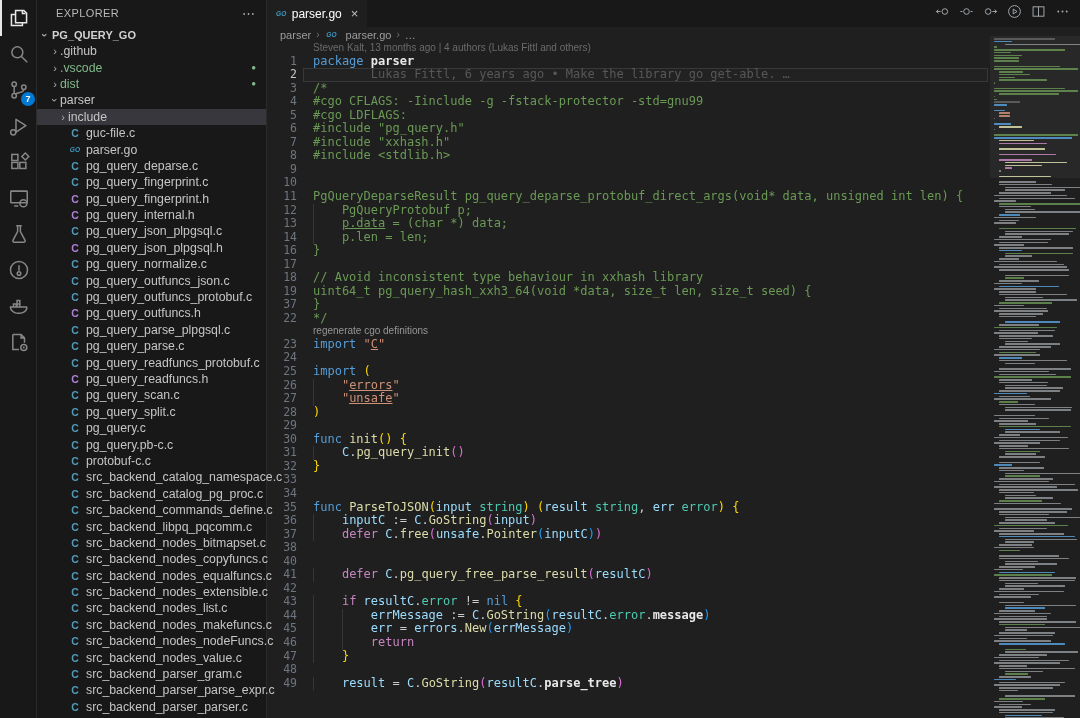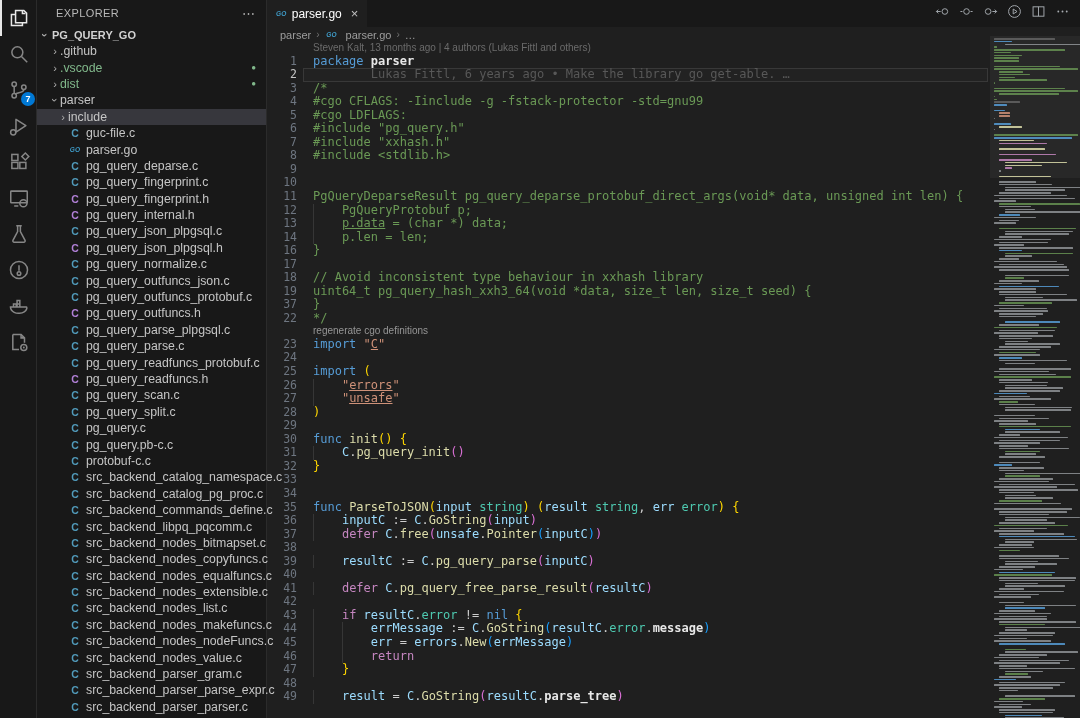--- a/index.html
+++ b/index.html
@@ -440,21 +440,20 @@
       <div class="crow"><span class="ln">29</span><span class="cc"></span></div>
       <div class="crow"><span class="ln">30</span><span class="cc"><span class="t-kw">func</span><span class="t-pl"> </span><span class="t-fn">init</span><span class="t-b1">()</span><span class="t-pl"> </span><span class="t-b1">{</span></span></div>
       <div class="crow"><span class="ln">31</span><span class="cc"><span class="t-pl">    </span><span class="t-va">C</span><span class="t-pl">.</span><span class="t-fn">pg_query_init</span><span class="t-b2">()</span></span><div class="guide" style="left: 46px;"></div></div>
       <div class="crow"><span class="ln">32</span><span class="cc"><span class="t-b1">}</span></span></div>
       <div class="crow"><span class="ln">33</span><span class="cc"></span></div>
       <div class="crow"><span class="ln">34</span></div>
       <div class="crow"><span class="ln">35</span><span class="cc"><span class="t-kw">func</span><span class="t-pl"> </span><span class="t-fn">ParseToJSON</span><span class="t-b1">(</span><span class="t-va">input</span><span class="t-pl"> </span><span class="t-ty">string</span><span class="t-b1">)</span><span class="t-pl"> </span><span class="t-b1">(</span><span class="t-va">result</span><span class="t-pl"> </span><span class="t-ty">string</span><span class="t-pl">, </span><span class="t-va">err</span><span class="t-pl"> </span><span class="t-ty">error</span><span class="t-b1">)</span><span class="t-pl"> </span><span class="t-b1">{</span></span></div>
       <div class="crow"><span class="ln">36</span><span class="cc"><span class="t-pl">    </span><span class="t-va">inputC</span><span class="t-pl"> := </span><span class="t-va">C</span><span class="t-pl">.</span><span class="t-fn">GoString</span><span class="t-b2">(</span><span class="t-va">input</span><span class="t-b2">)</span></span><div class="guide" style="left: 46px;"></div></div>
       <div class="crow"><span class="ln">37</span><span class="cc"><span class="t-pl">    </span><span class="t-ctrl">defer</span><span class="t-pl"> </span><span class="t-va">C</span><span class="t-pl">.</span><span class="t-fn">free</span><span class="t-b2">(</span><span class="t-va">unsafe</span><span class="t-pl">.</span><span class="t-fn">Pointer</span><span class="t-b3">(</span><span class="t-va">inputC</span><span class="t-b3">)</span><span class="t-b2">)</span></span><div class="guide" style="left: 46px;"></div></div>
       <div class="crow"><span class="ln">38</span><span class="cc"></span></div>
-      <div class="crow"><span class="ln">39</span><span class="cc"><span class="t-pl">    </span><span class="t-va">resultC</span><span class="t-pl"> := </span><span class="t-va">C</span><span class="t-pl">.</span><span class="t-fn">pg_query_parse</span><span class="t-b2">(</span><span class="t-va">inputC</span><span class="t-b2">)</span></span><div class="guide" style="left: 46px;"></div></div>
       <div class="crow"><span class="ln">40</span><span class="cc"></span></div>
       <div class="crow"><span class="ln">41</span><span class="cc"><span class="t-pl">    </span><span class="t-ctrl">defer</span><span class="t-pl"> </span><span class="t-va">C</span><span class="t-pl">.</span><span class="t-fn">pg_query_free_parse_result</span><span class="t-b2">(</span><span class="t-va">resultC</span><span class="t-b2">)</span></span><div class="guide" style="left: 46px;"></div></div>
       <div class="crow"><span class="ln">42</span><span class="cc"></span></div>
       <div class="crow"><span class="ln">43</span><span class="cc"><span class="t-pl">    </span><span class="t-ctrl">if</span><span class="t-pl"> </span><span class="t-va">resultC</span><span class="t-pl">.</span><span class="t-ty">error</span><span class="t-pl"> != </span><span class="t-kw">nil</span><span class="t-pl"> </span><span class="t-b1">{</span></span><div class="guide" style="left: 46px;"></div></div>
       <div class="crow"><span class="ln">44</span><span class="cc"><span class="t-pl">        </span><span class="t-va">errMessage</span><span class="t-pl"> := </span><span class="t-va">C</span><span class="t-pl">.</span><span class="t-fn">GoString</span><span class="t-b3">(</span><span class="t-va">resultC</span><span class="t-pl">.</span><span class="t-ty">error</span><span class="t-pl">.</span><span class="t-pb">message</span><span class="t-b3">)</span></span><div class="guide" style="left: 46px;"></div><div class="guide" style="left: 74.92px;"></div></div>
       <div class="crow"><span class="ln">45</span><span class="cc"><span class="t-pl">        </span><span class="t-va">err</span><span class="t-pl"> = </span><span class="t-va">errors</span><span class="t-pl">.</span><span class="t-fn">New</span><span class="t-b3">(</span><span class="t-va">errMessage</span><span class="t-b3">)</span></span><div class="guide" style="left: 46px;"></div><div class="guide" style="left: 74.92px;"></div></div>
       <div class="crow"><span class="ln">46</span><span class="cc"><span class="t-pl">        </span><span class="t-ctrl">return</span></span><div class="guide" style="left: 46px;"></div><div class="guide" style="left: 74.92px;"></div></div>
       <div class="crow"><span class="ln">47</span><span class="cc"><span class="t-pl">    </span><span class="t-b1">}</span></span><div class="guide" style="left: 46px;"></div></div>
       <div class="crow"><span class="ln">48</span><span class="cc"></span></div>
       <div class="crow"><span class="ln">49</span><span class="cc"><span class="t-pl">    </span><span class="t-va">result</span><span class="t-pl"> = </span><span class="t-va">C</span><span class="t-pl">.</span><span class="t-fn">GoString</span><span class="t-b2">(</span><span class="t-va">resultC</span><span class="t-pl">.</span><span class="t-pb">parse_tree</span><span class="t-b2">)</span></span><div class="guide" style="left: 46px;"></div></div>

